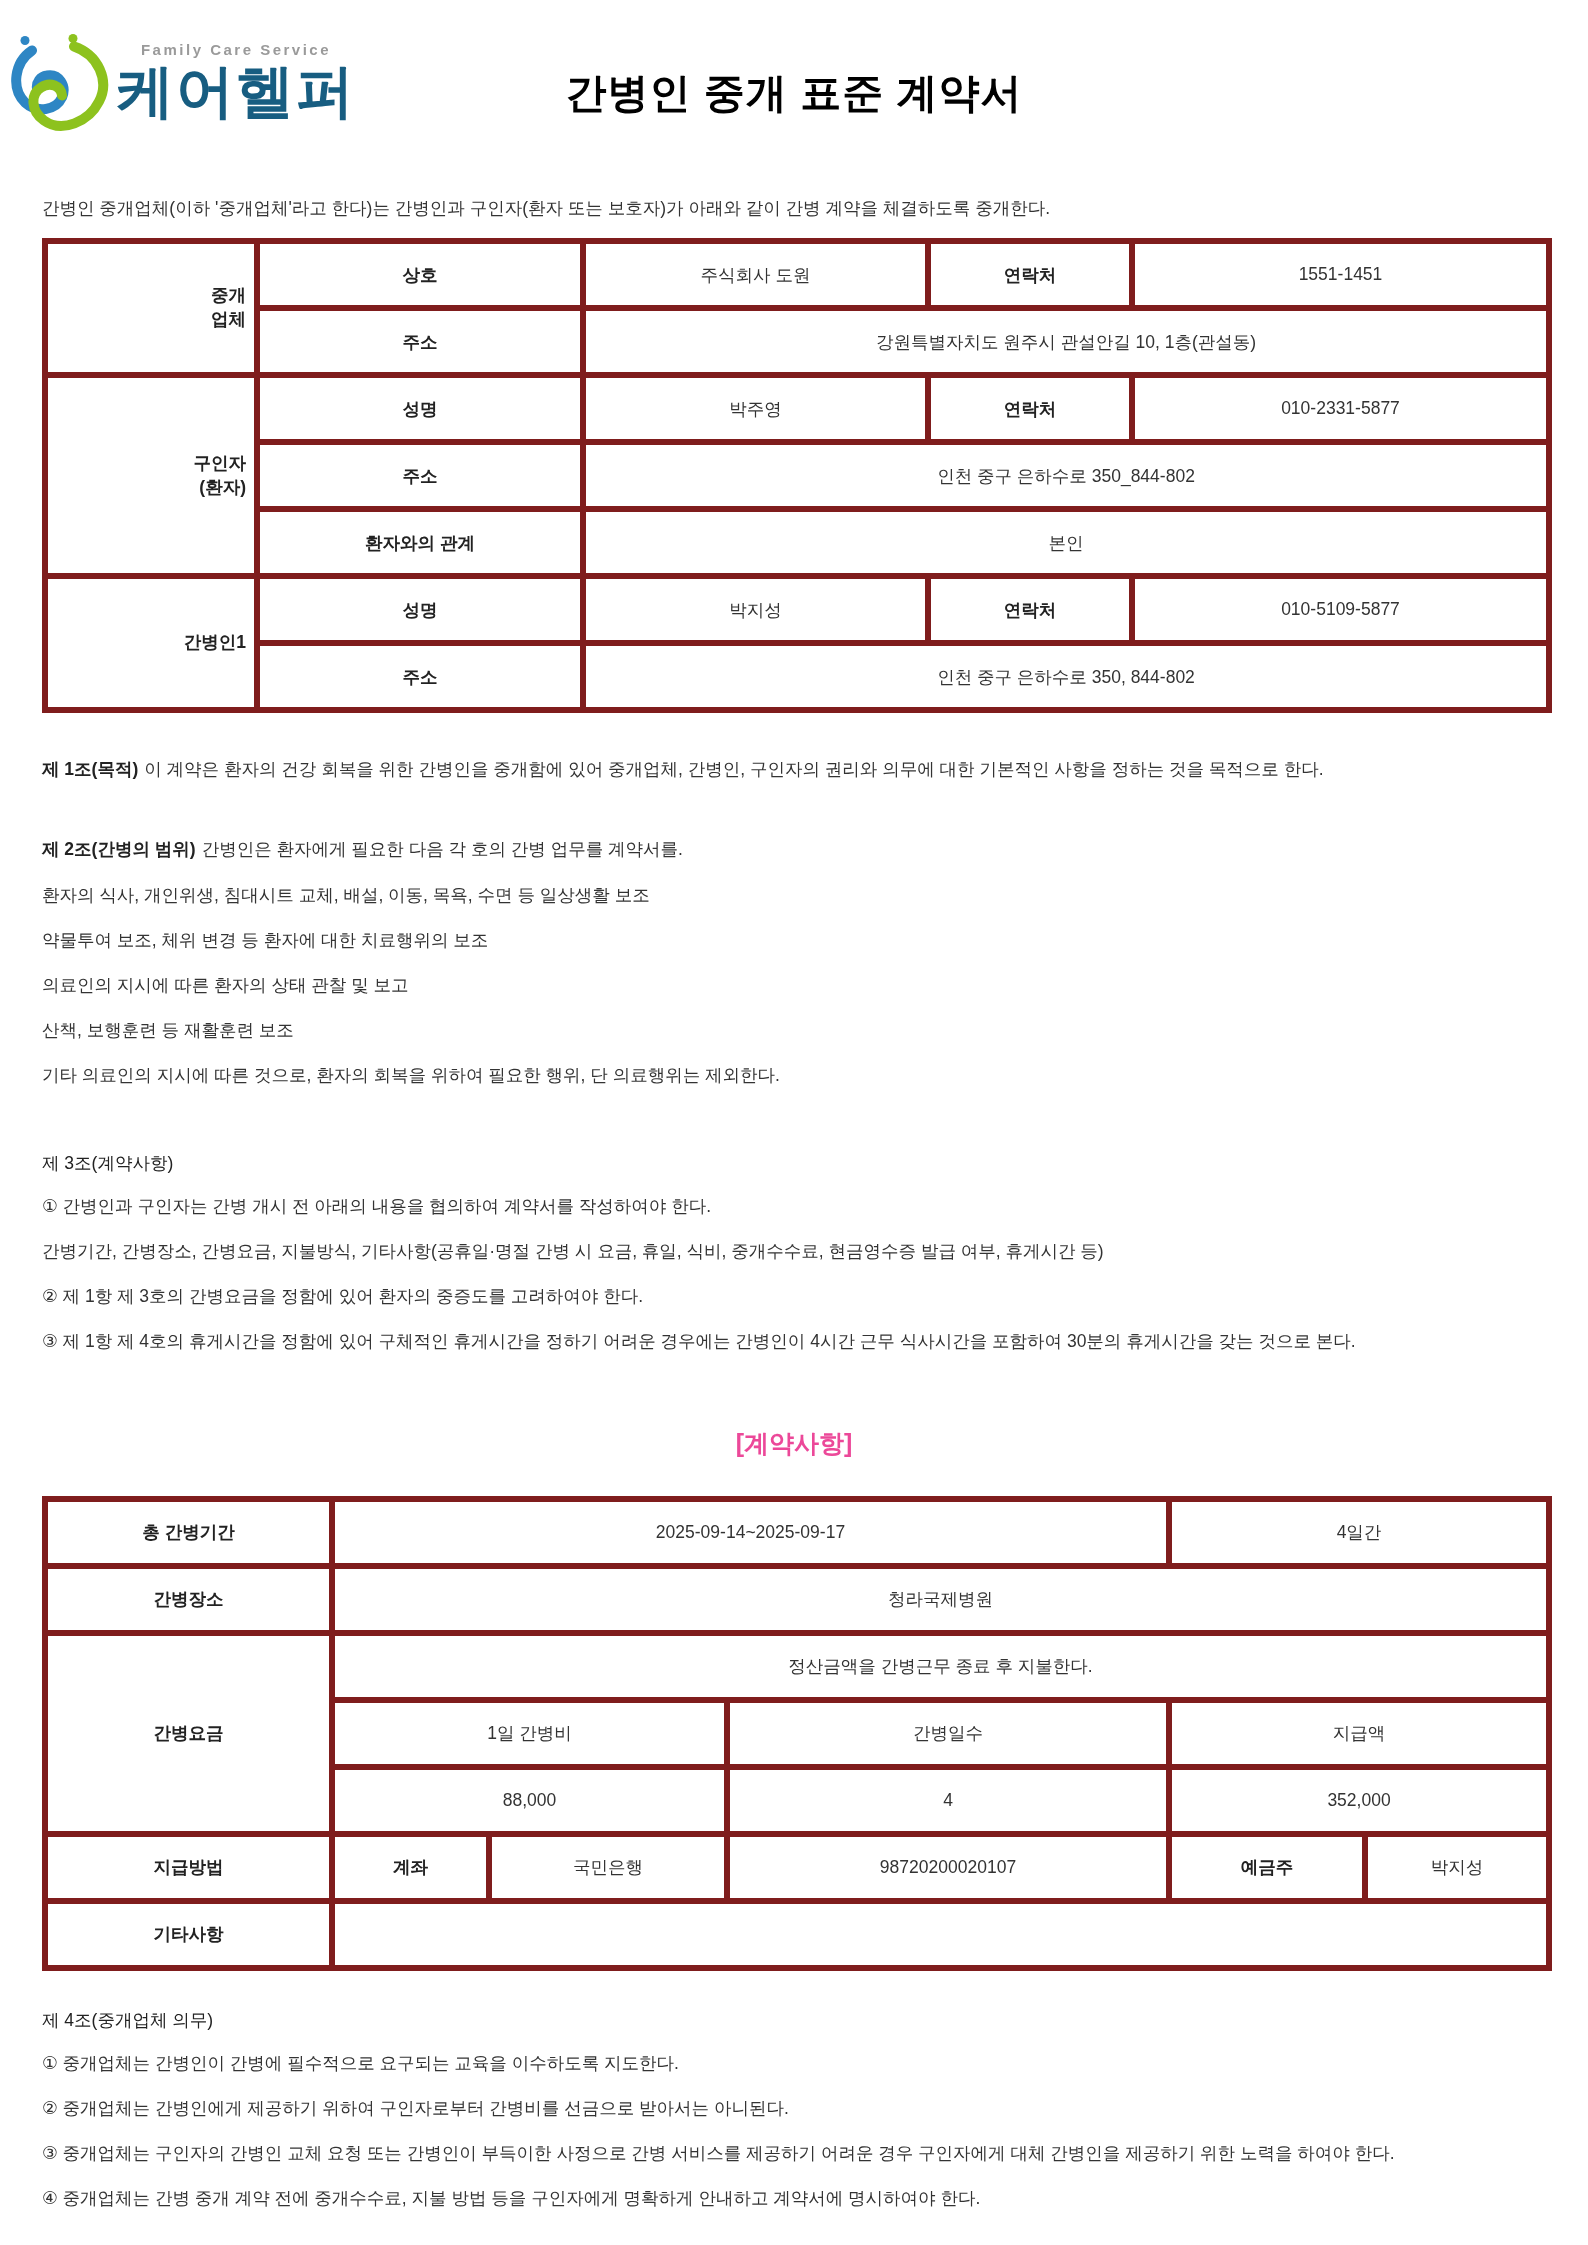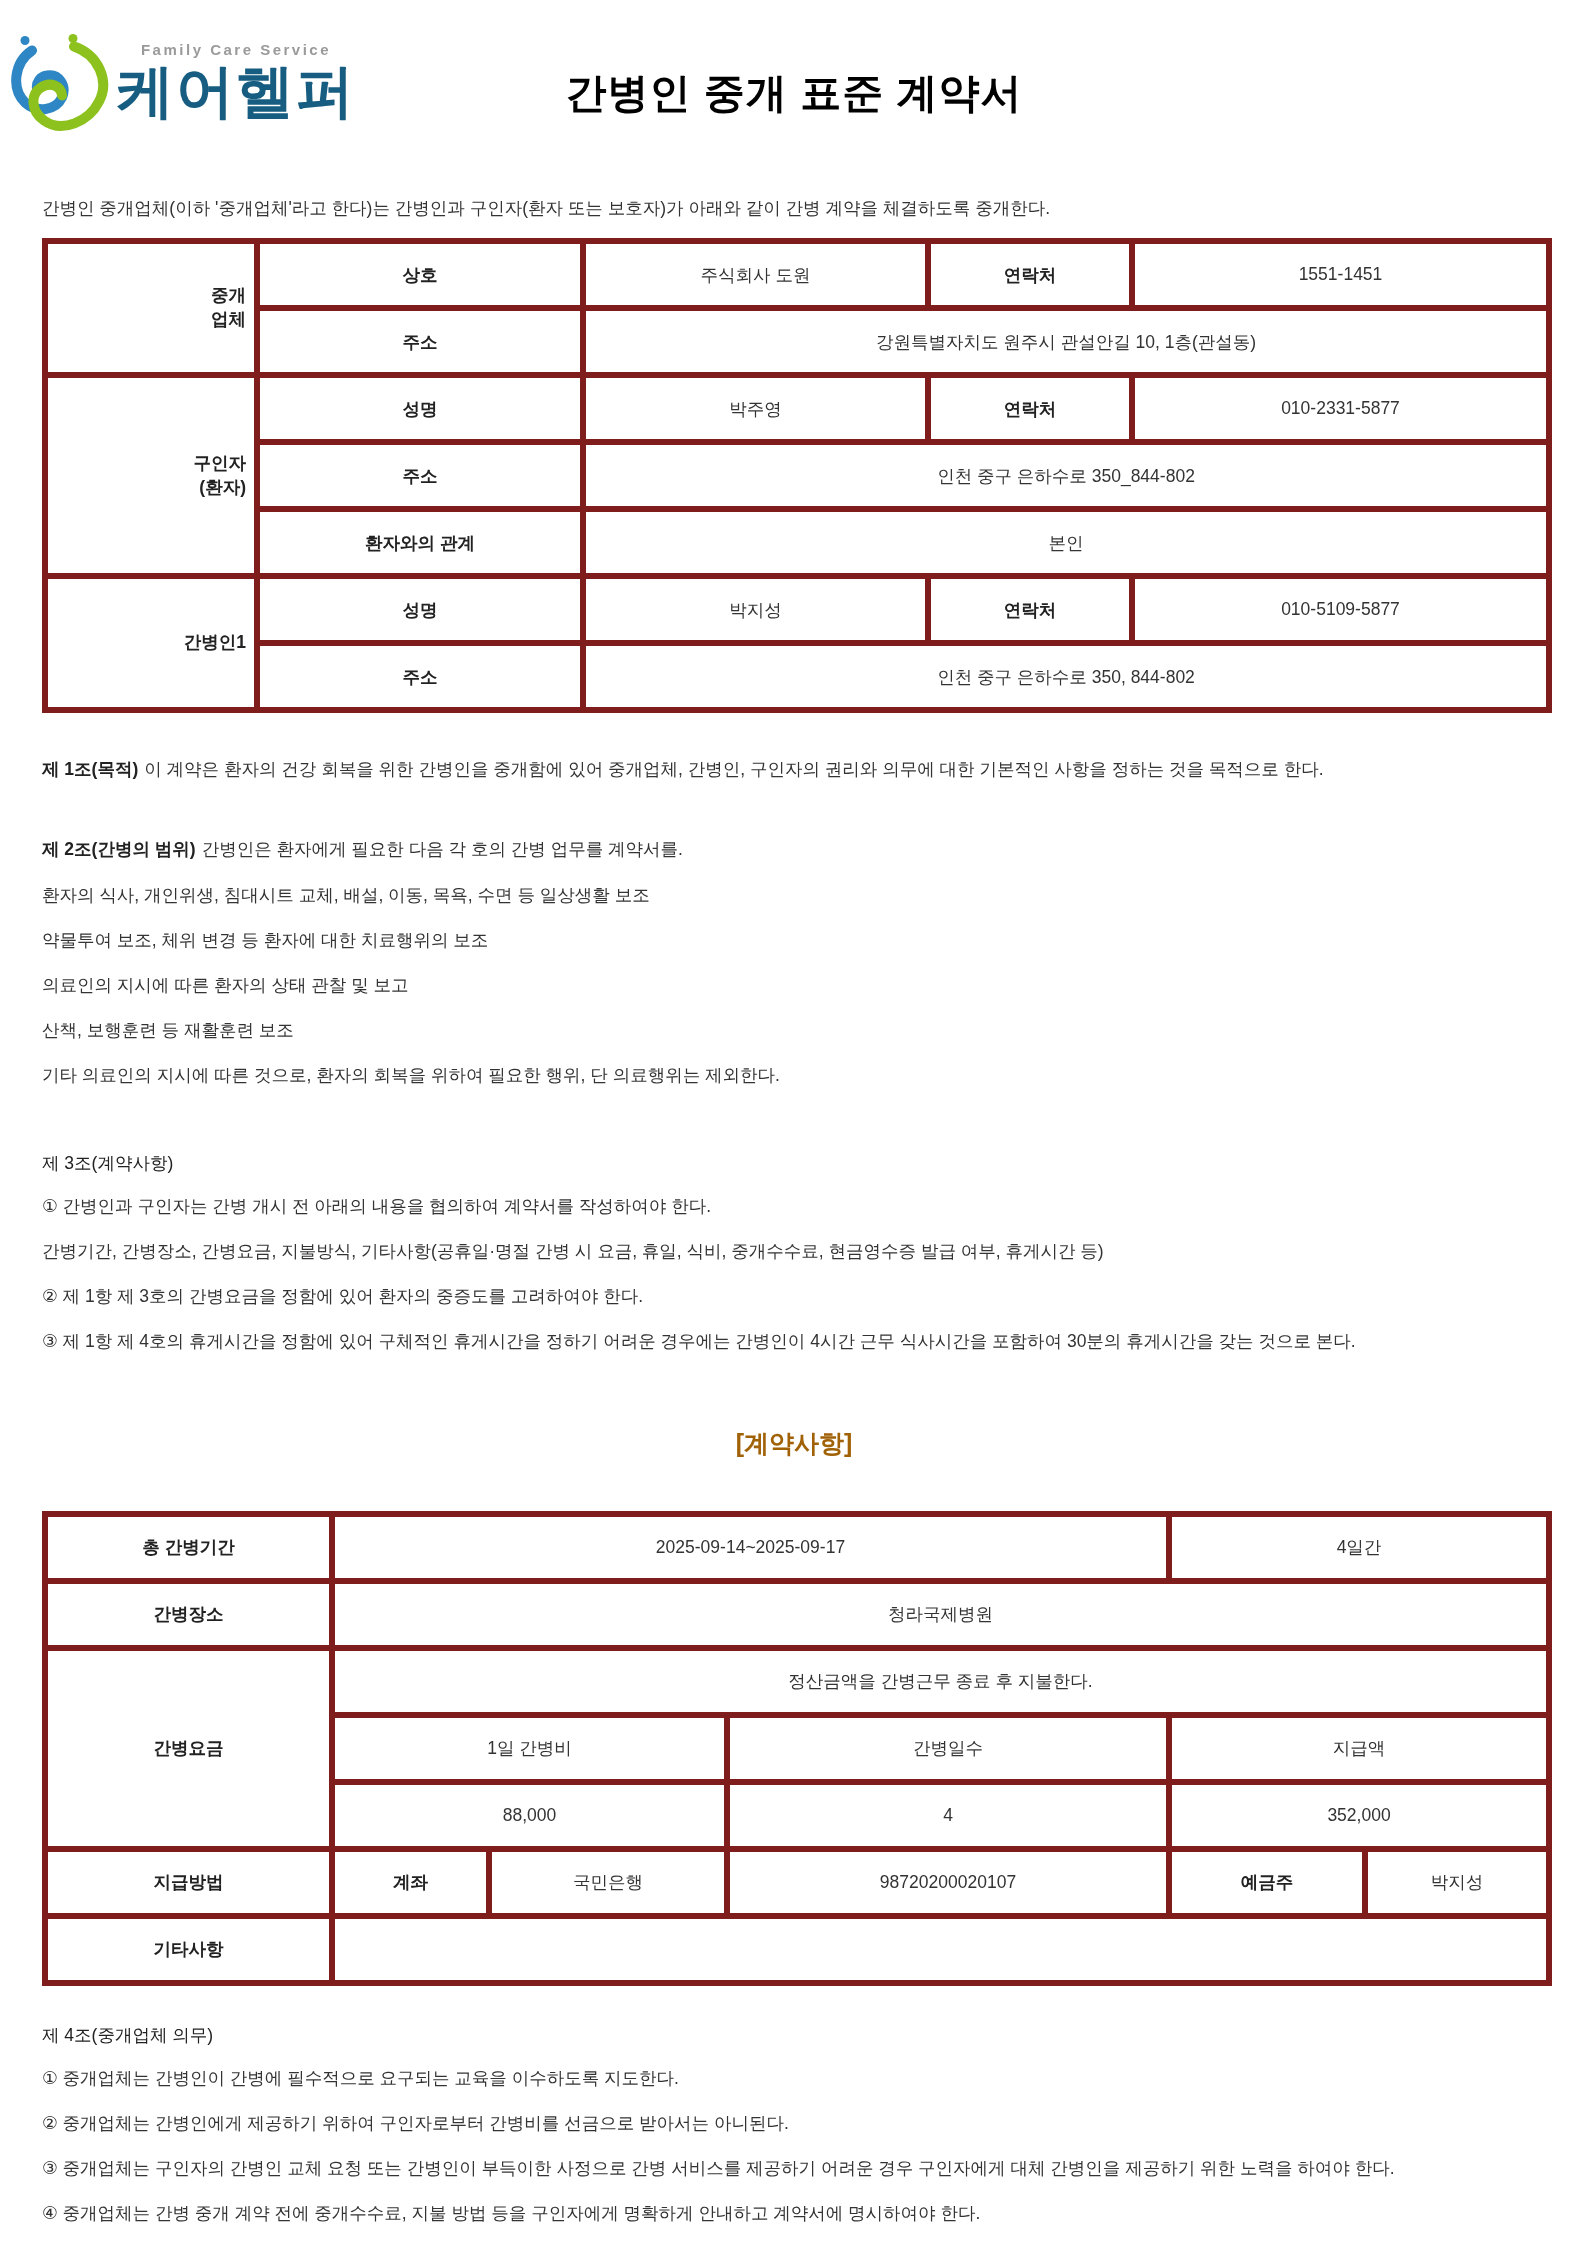--- a/index.html
+++ b/index.html
@@ -35,22 +35,22 @@
   td{
     border:6px solid #7f1d1d;
     text-align:center;vertical-align:middle;
     font-size:17.5px;color:#333;
     height:53px;padding:4px 8px;
     overflow:hidden;
   }
   td.lbl{font-weight:bold;color:#222;}
   td.grp{font-weight:bold;color:#222;white-space:pre-line;line-height:1.35;text-align:right;}
 
-  .contract-title{margin-top:72px;text-align:center;font-size:25px;font-weight:800;color:#a16207;}
-  .contract-table{margin-top:51px;}
+  .contract-title{margin-top:72px;text-align:center;font-size:25px;font-weight:800;color:#ec4899;}
+  .contract-table{margin-top:36px;}
 </style>
 </head>
 <body>
 
 <div class="page">
 
   <div class="header">
     <div class="brand">
       <div class="brand-icon">
         <svg viewBox="0 0 100 105" width="100" height="108" aria-hidden="true">

